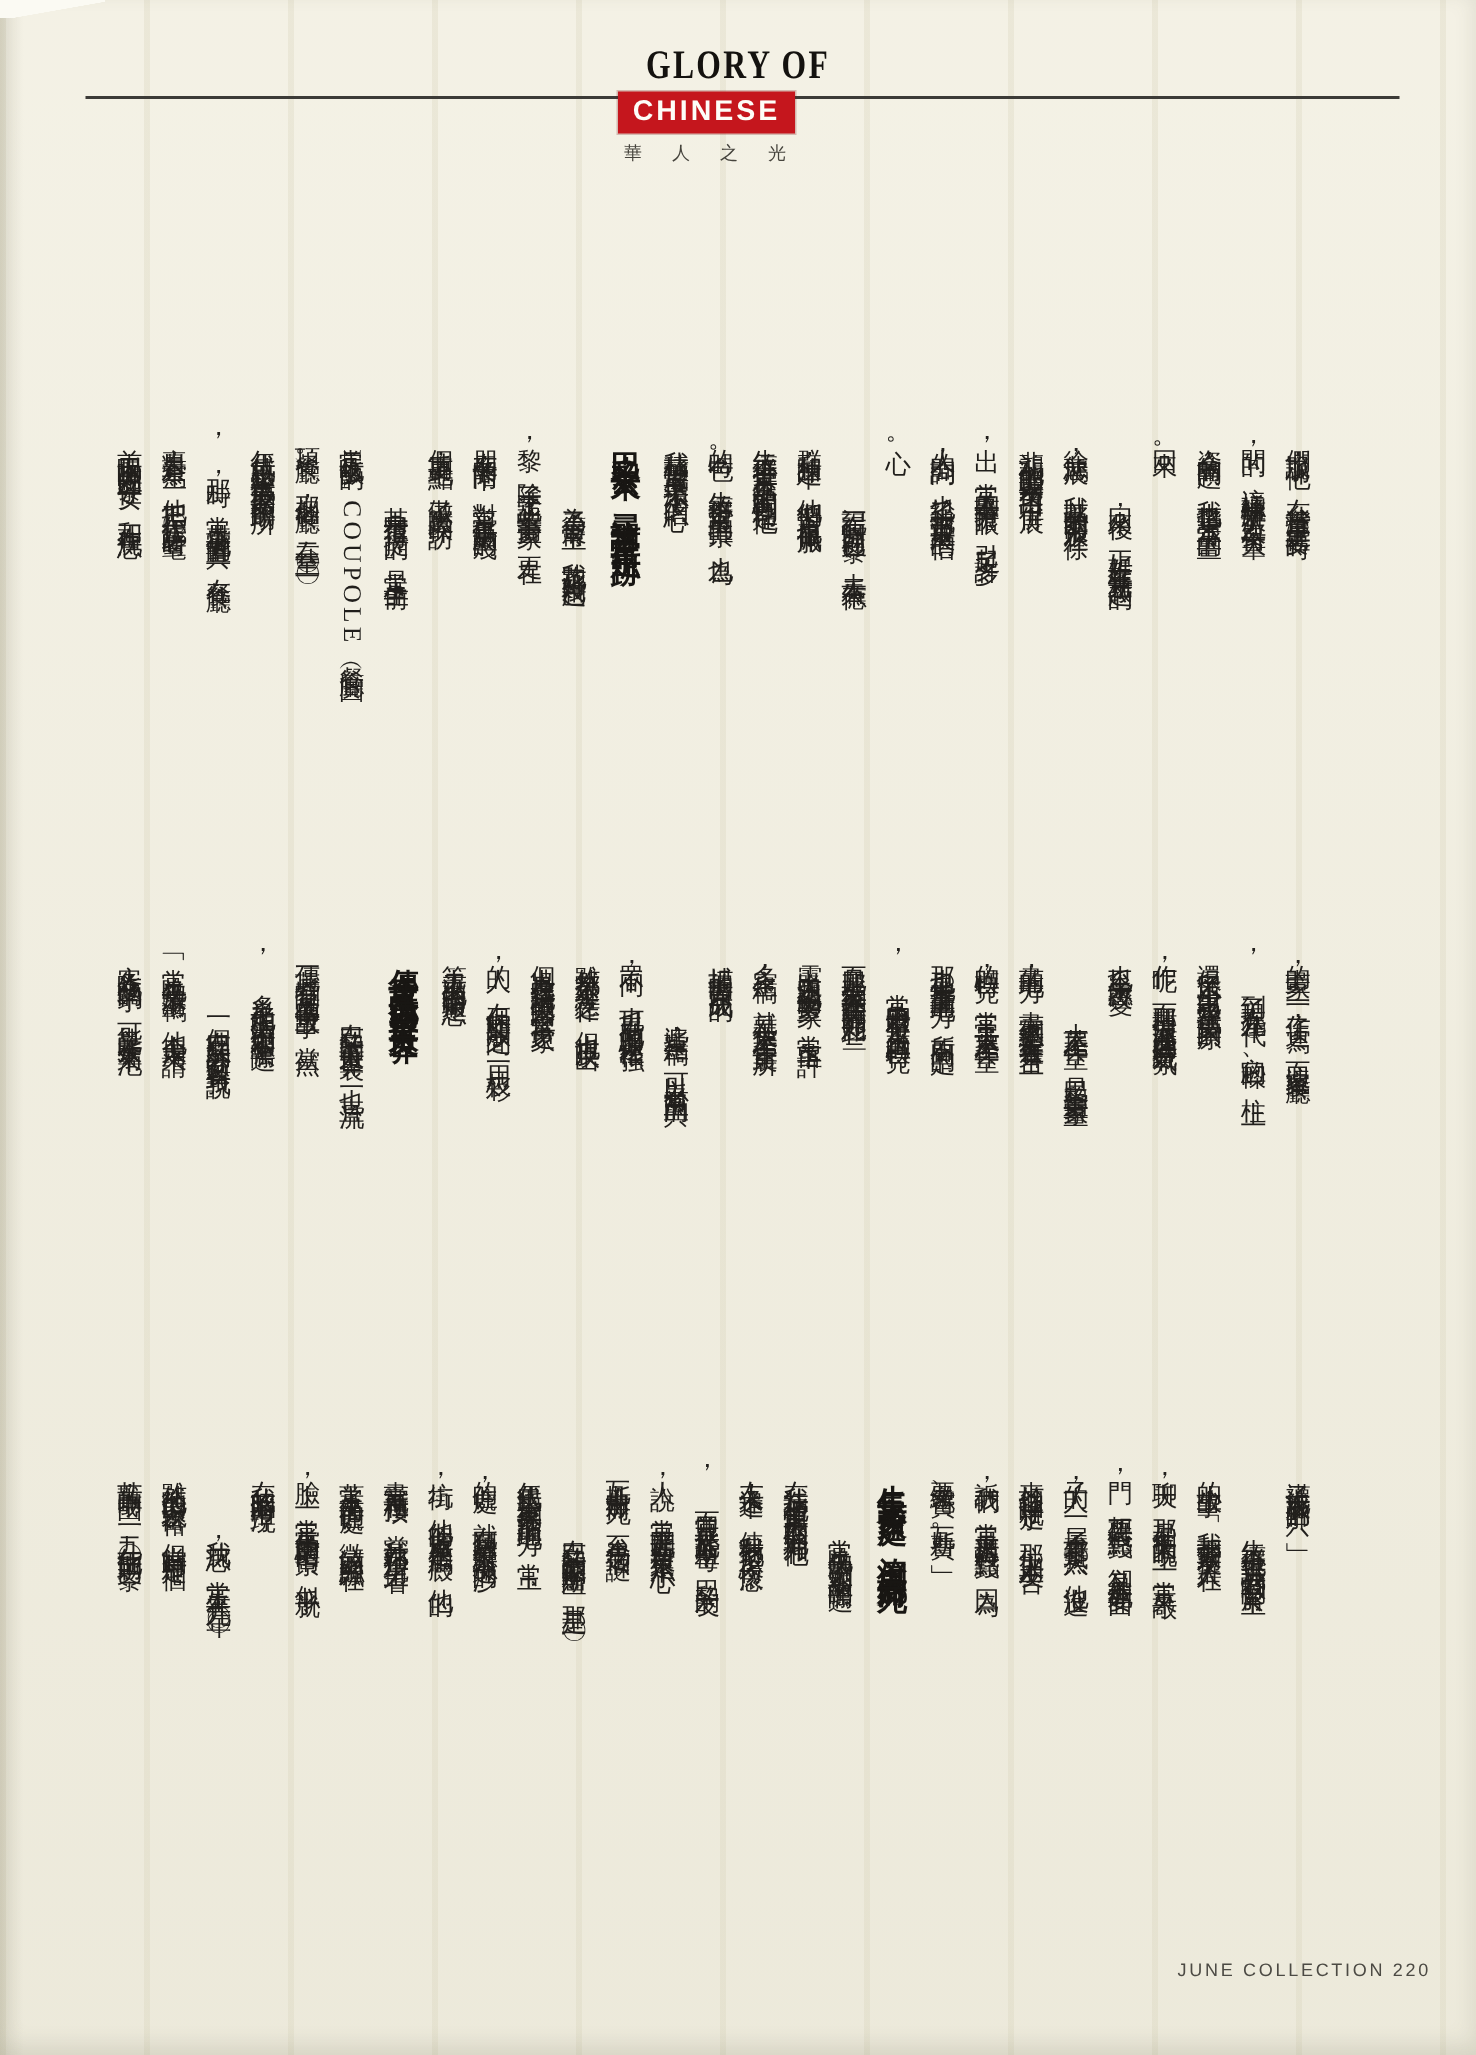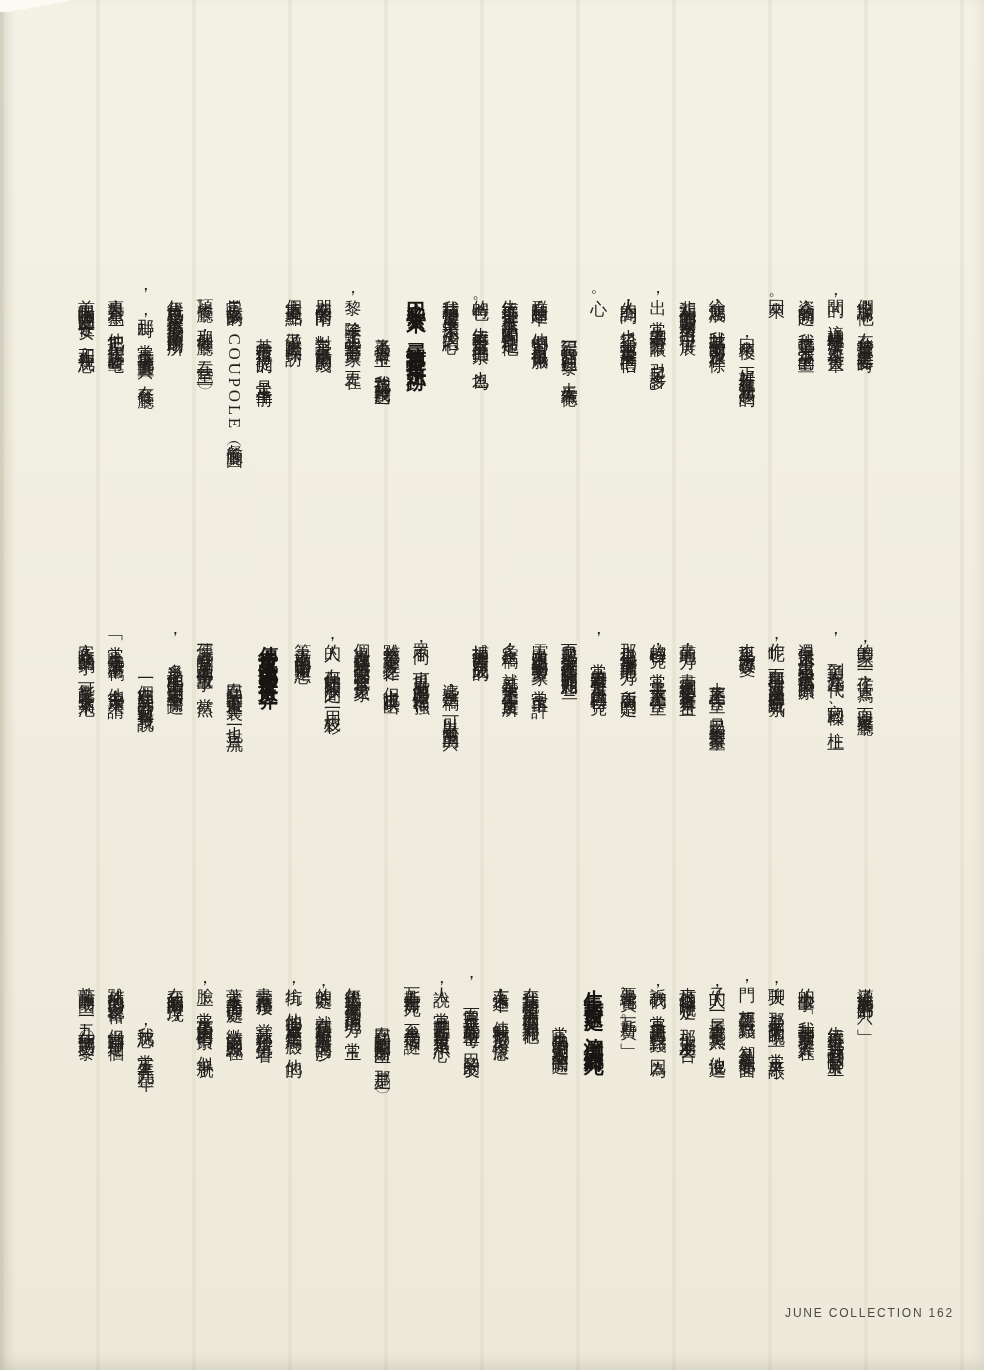--- a/index.html
+++ b/index.html
@@ -70,20 +70,26 @@
     font-family:"Liberation Sans","DejaVu Sans",sans-serif;
     font-size:12px;letter-spacing:1.8px;color:#4c4a44;
   }
 </style>
 </head>
 <body>
 
 <div class="page">
   <div class="corner-sliver"></div>
 
+  <div class="masthead">
+    <div class="rule"></div>
+    <div class="glory">GLORY OF</div>
+    <div class="chinese-box">CHINESE</div>
+    <div class="subtitle">華人之光</div>
+  </div>
 
   <section class="band band-0">
       <div class="col">們說服了他，在台灣推常玉是需要時</div>
       <div class="col">間的，這樣總算解決了一次要付大筆</div>
       <div class="col">資金的問題，我也帶了六張常玉的畫</div>
       <div class="col">回來。</div>
       <div class="col indent">回來後，正好趕上在新光三越的</div>
       <div class="col">徐悲鴻展，我以其中的兩張放在「徐</div>
       <div class="col">悲鴻和他的畫家朋友」項目中一併展</div>
       <div class="col">出，常玉的畫十分搶眼，引起了許多</div>
@@ -159,14 +165,14 @@
       <div class="col">坑街，他的住處原來是個馬廄，他的</div>
       <div class="col">畫室就在樓頂。當我站在沙坑街上看</div>
       <div class="col">著常玉生前的住處，微涼的雨絲飄在</div>
       <div class="col">臉上，常玉當年的窮困情景，似乎就</div>
       <div class="col">在我的腦海中浮現。</div>
       <div class="col indent">我沈思，常玉生在一九〇〇年，</div>
       <div class="col">雖然他的家境富裕，但當時卻是一個</div>
       <div class="col">苦難的中國，一九二〇年他到了巴黎</div>
     </section>
 
-  <div class="folio">JUNE COLLECTION 162</div>
+  <div class="folio">JUNE COLLECTION 220</div>
 </div>
 
 </body></html>

